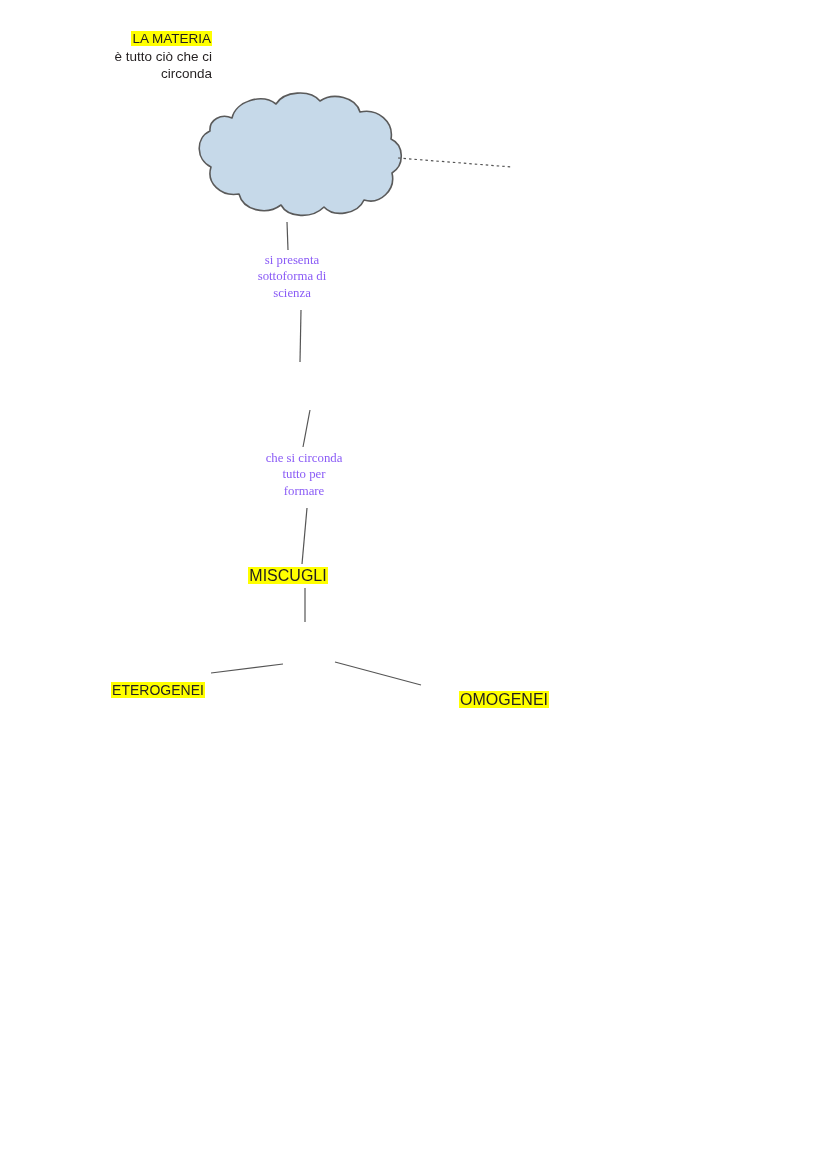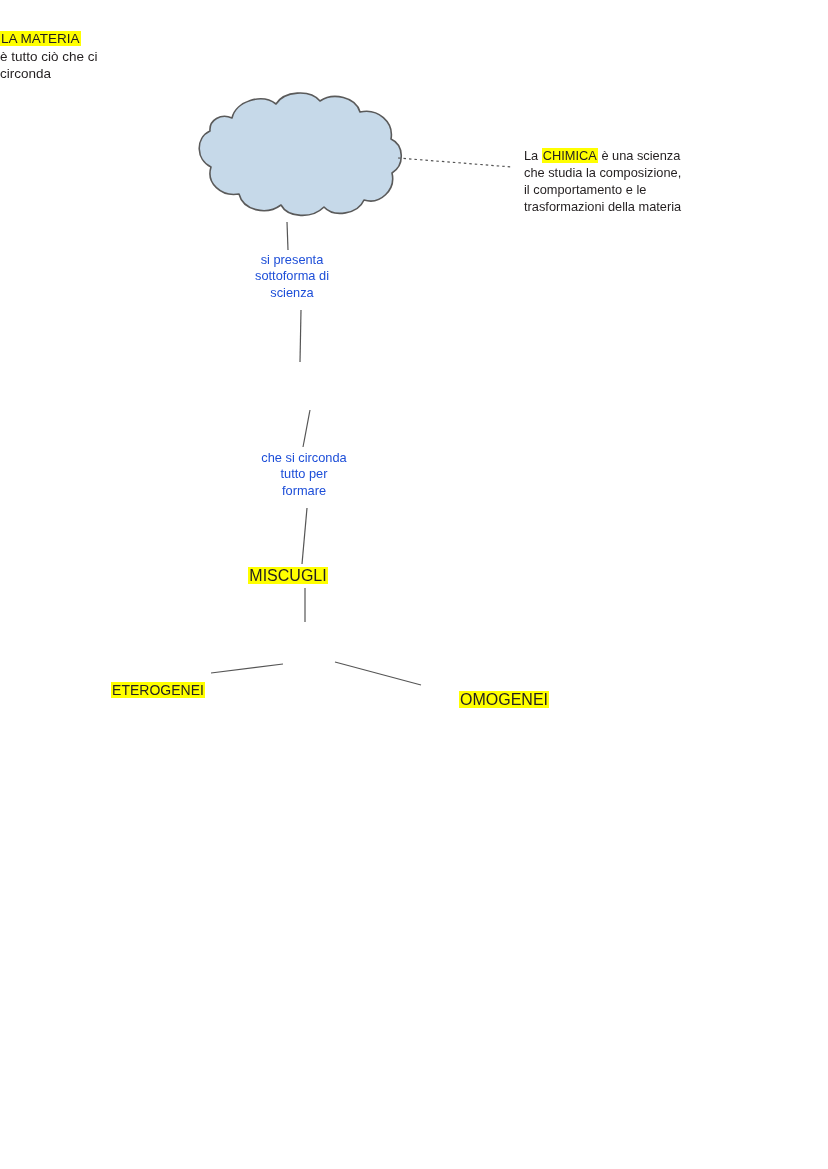--- a/index.html
+++ b/index.html
@@ -42,40 +42,41 @@
     left: 190px;
     top: 96px;
     width: 212px;
     height: 128px;
   }
   #cloud-text {
     position: absolute;
     left: 0;
     top: 30px;
     width: 212px;
-    text-align: left;
+    text-align: right;
     font-size: 13.5px;
     line-height: 1.3;
     color: #231f20;
   }
   
   #chimica-note {
     position: absolute;
     left: 524px;
     top: 147px;
     width: 160px;
     font-size: 12.8px;
     line-height: 1.34;
     text-align: left;
     color: #231f20;
   }
   
   .connector-label {
     font-size: 12.8px;
-    color: #1d4ed8;
+    color: #8b5cf6;
+    font-family: Liberation Serif, serif;
   }
   #lbl-si-presenta { left: 227px; top: 252px; width: 130px; }
   #lbl-unire       { left: 234px; top: 450px; width: 140px; }
   #lbl-essere      { left: 238px; top: 626px; width: 130px; }
 
   
   #node-sostanze {
     left: 230px; top: 363px; width: 140px;
     font-size: 13.2px;
   }
@@ -131,21 +132,20 @@
   </svg>
 
   <div id="cloud-node">
     <div id="cloud-text">
       <div><span class="hl">LA MATERIA</span></div>
       <div>è tutto ciò che ci</div>
       <div>circonda</div>
     </div>
   </div>
 
-  <div id="chimica-note"><span>La </span><span class="hl">CHIMICA</span><span> è una scienza che studia la composizione, il comportamento e le trasformazioni della materia</span></div>
 
   <div class="node connector-label" id="lbl-si-presenta">
     <div>si presenta</div>
     <div>sottoforma di</div>
     <div>scienza</div>
   </div>
 
 
   <div class="node connector-label" id="lbl-unire">
     <div>che si circonda</div>

